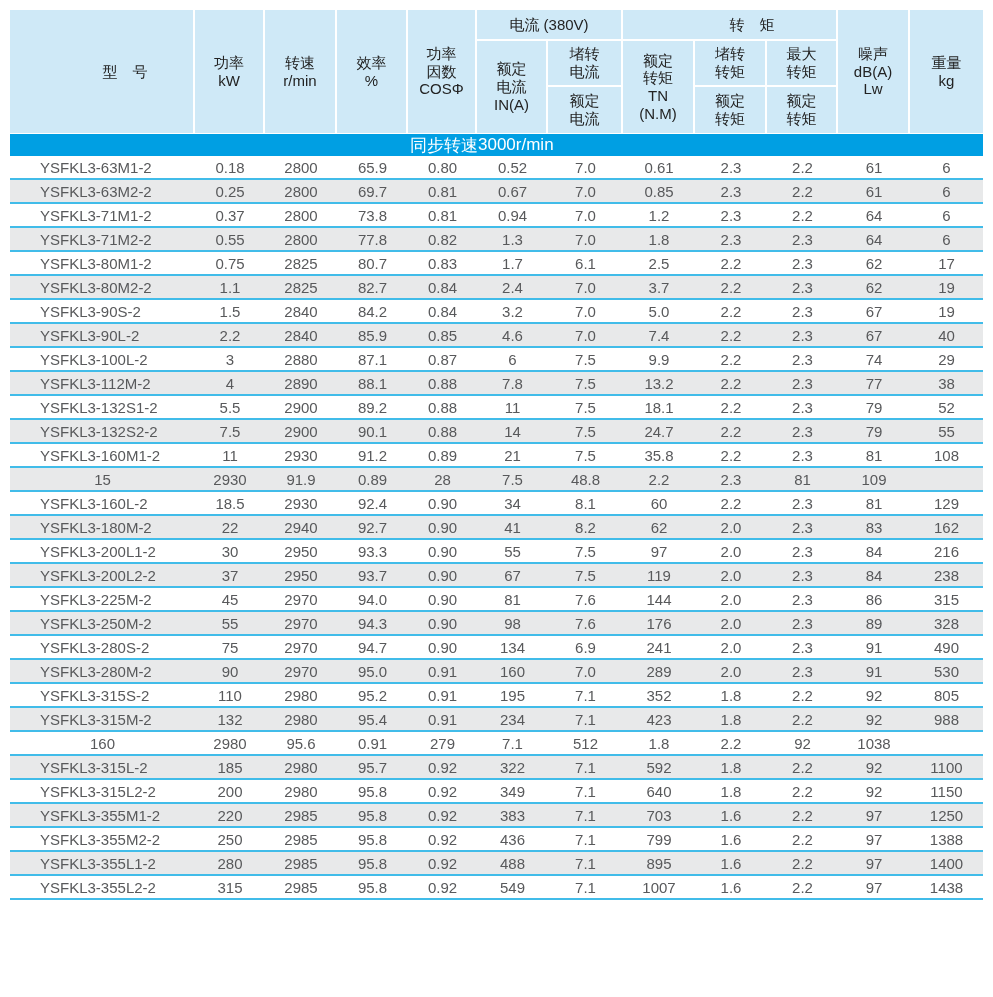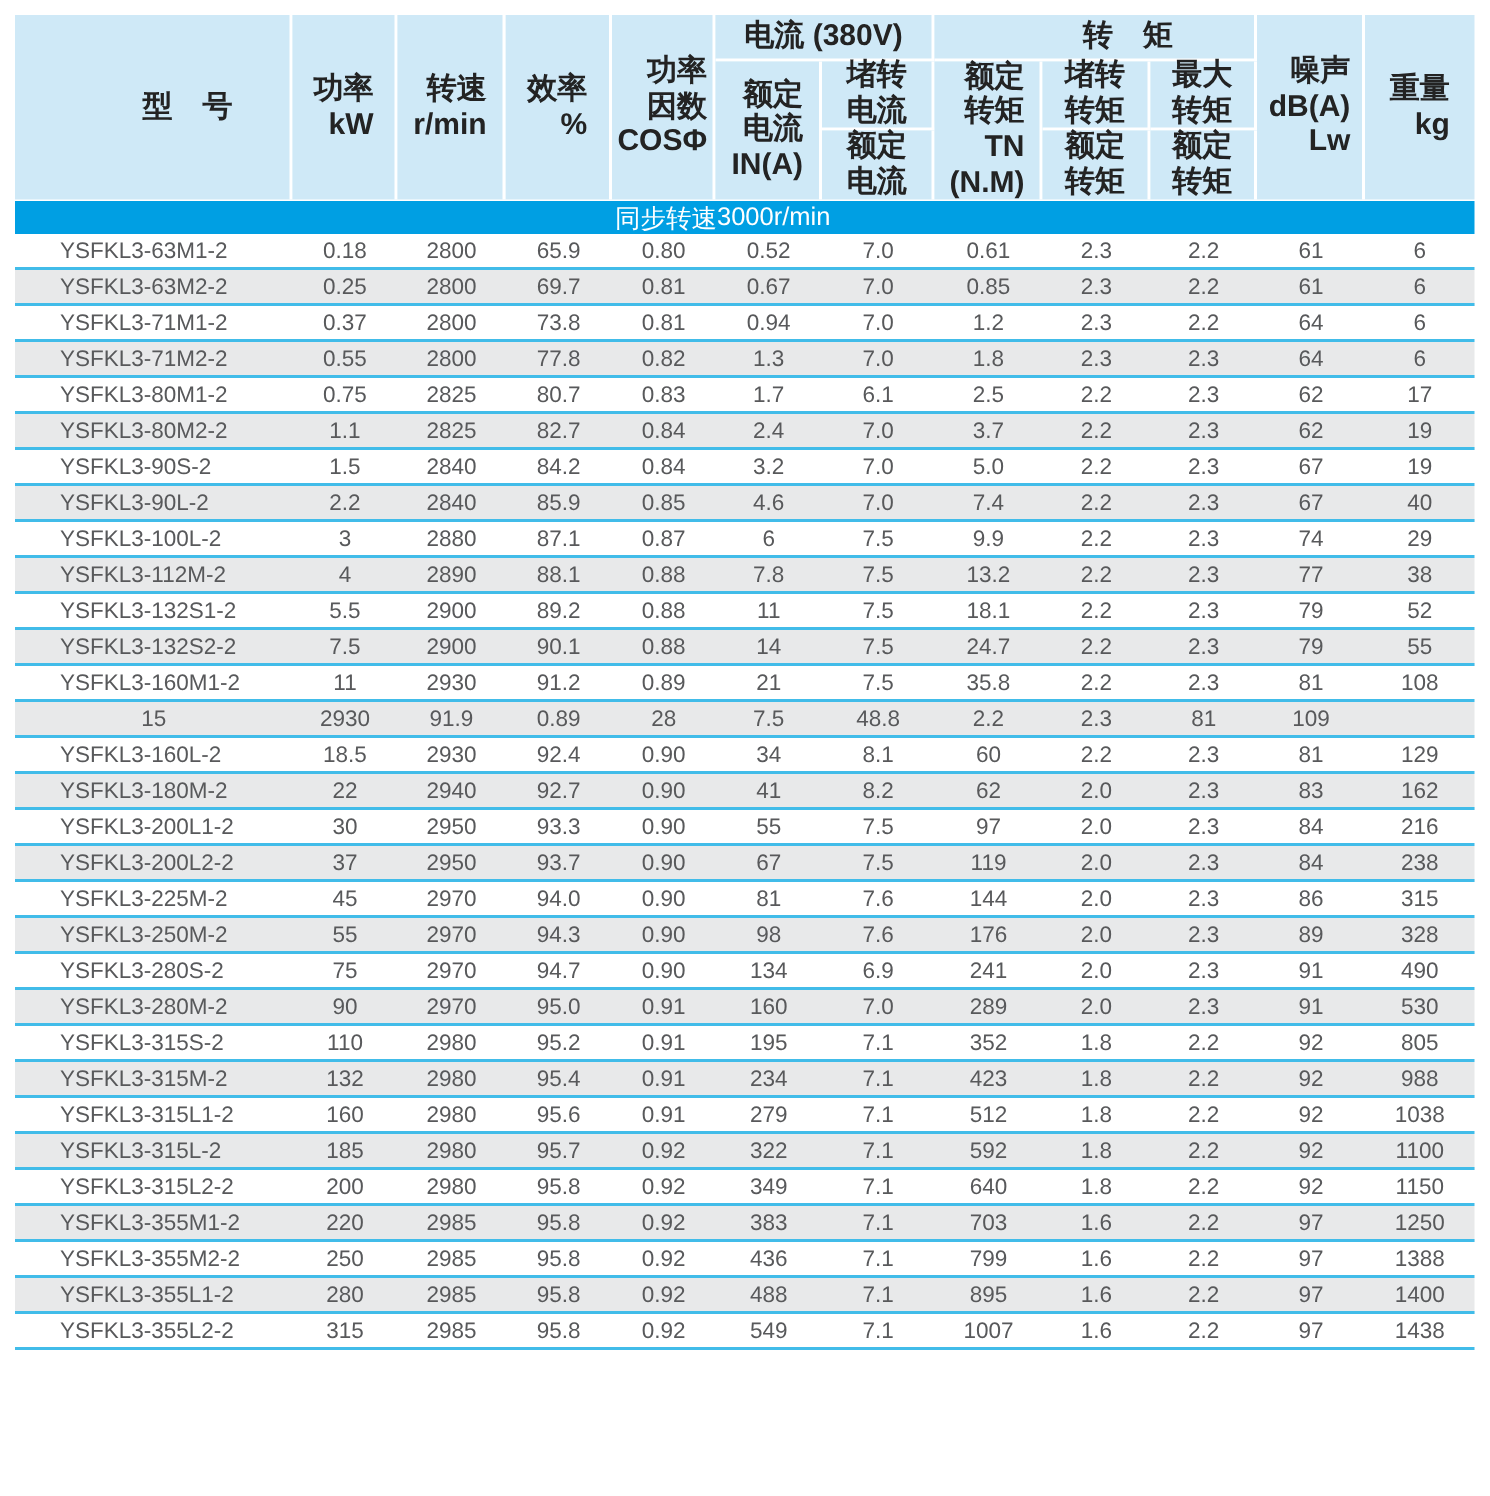--- a/index.html
+++ b/index.html
@@ -22,23 +22,23 @@
   
   .thead{
     display:grid;
     grid-template-columns:185px 70px 72px 71px 69px 71px 75px 72px 72px 71px 72px 73px;
     grid-template-rows:31px 46px 46px;
     width:973px;
   }
   .th{
     background:var(--header-bg);
     color:var(--header-text);
-    font-size:20px;line-height:1.18;
+    font-size:15px;line-height:1.18;
     display:flex;align-items:center;justify-content:center;
-    text-align:right;white-space:pre-line;font-weight:bold;
+    text-align:center;white-space:pre-line;
   }
   .br{border-right:2px solid #fff;}
   .bb{border-bottom:2px solid #fff;}
   .a-model{grid-area:1/1/4/2;padding-left:47px;}
   .a-power{grid-area:1/2/4/3;}
   .a-speed{grid-area:1/3/4/4;}
   .a-eff{grid-area:1/4/4/5;}
   .a-pf{grid-area:1/5/4/6;}
   .a-curgrp{grid-area:1/6/2/8;}
   .a-torgrp{grid-area:1/8/2/11;padding-left:45px;}
@@ -456,21 +456,20 @@
           <div class="td">0.91</div>
           <div class="td">234</div>
           <div class="td">7.1</div>
           <div class="td">423</div>
           <div class="td">1.8</div>
           <div class="td">2.2</div>
           <div class="td">92</div>
           <div class="td">988</div>
         </div>
         <div class="trow">
-          <div class="td model">YSFKL3-315L1-2</div>
           <div class="td">160</div>
           <div class="td">2980</div>
           <div class="td">95.6</div>
           <div class="td">0.91</div>
           <div class="td">279</div>
           <div class="td">7.1</div>
           <div class="td">512</div>
           <div class="td">1.8</div>
           <div class="td">2.2</div>
           <div class="td">92</div>

